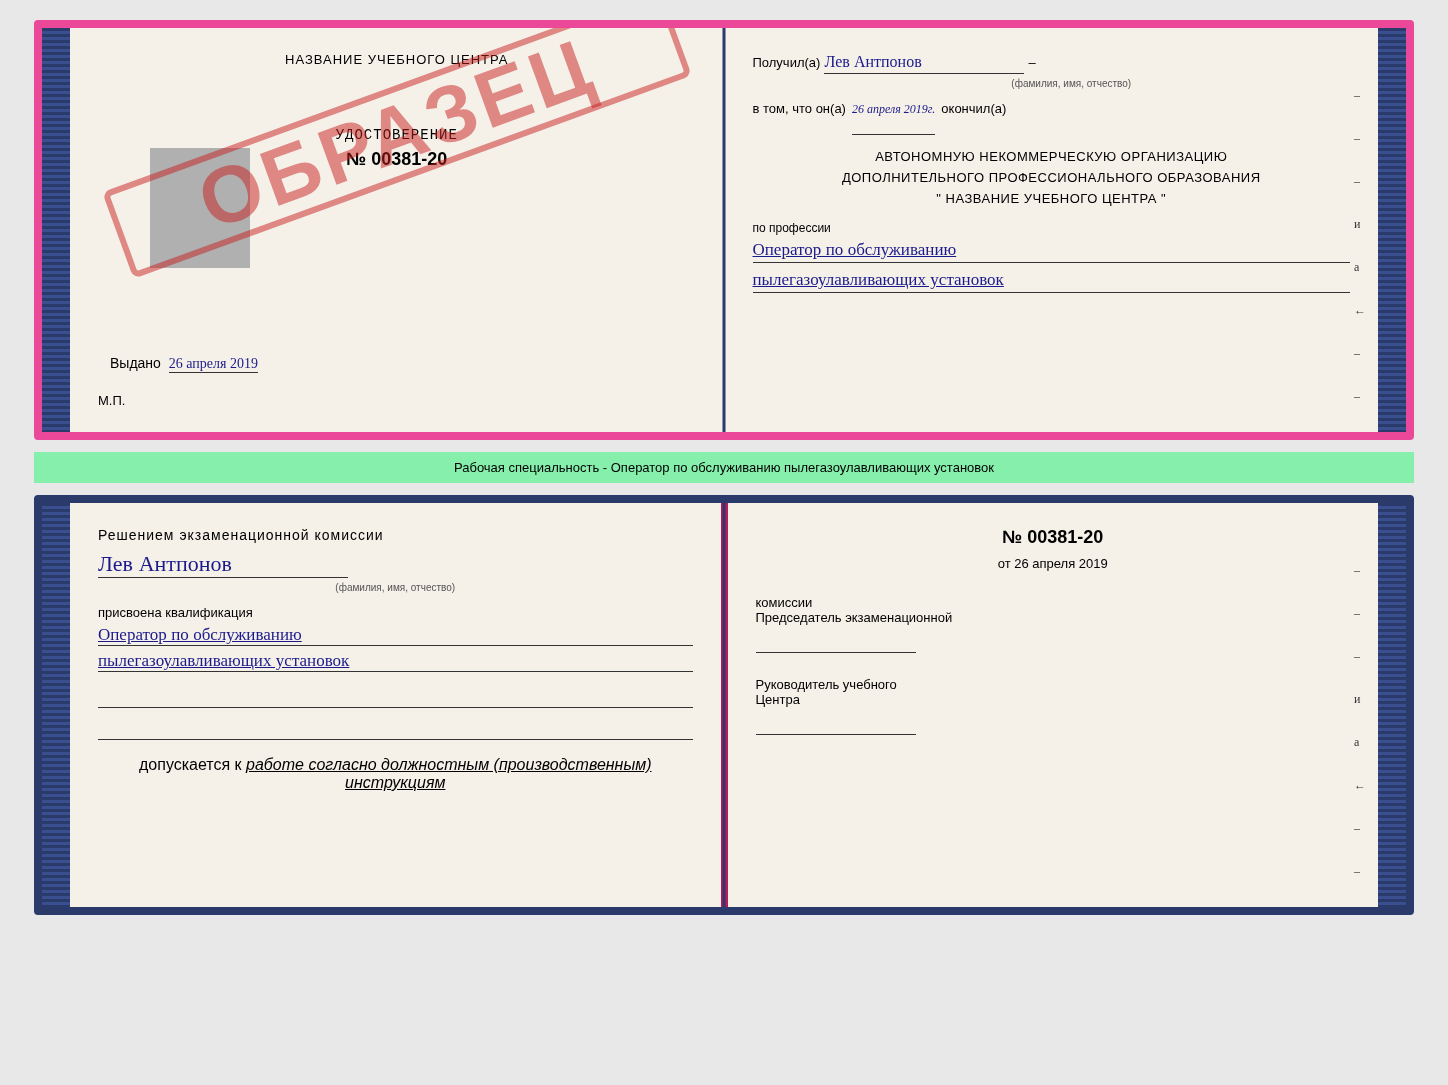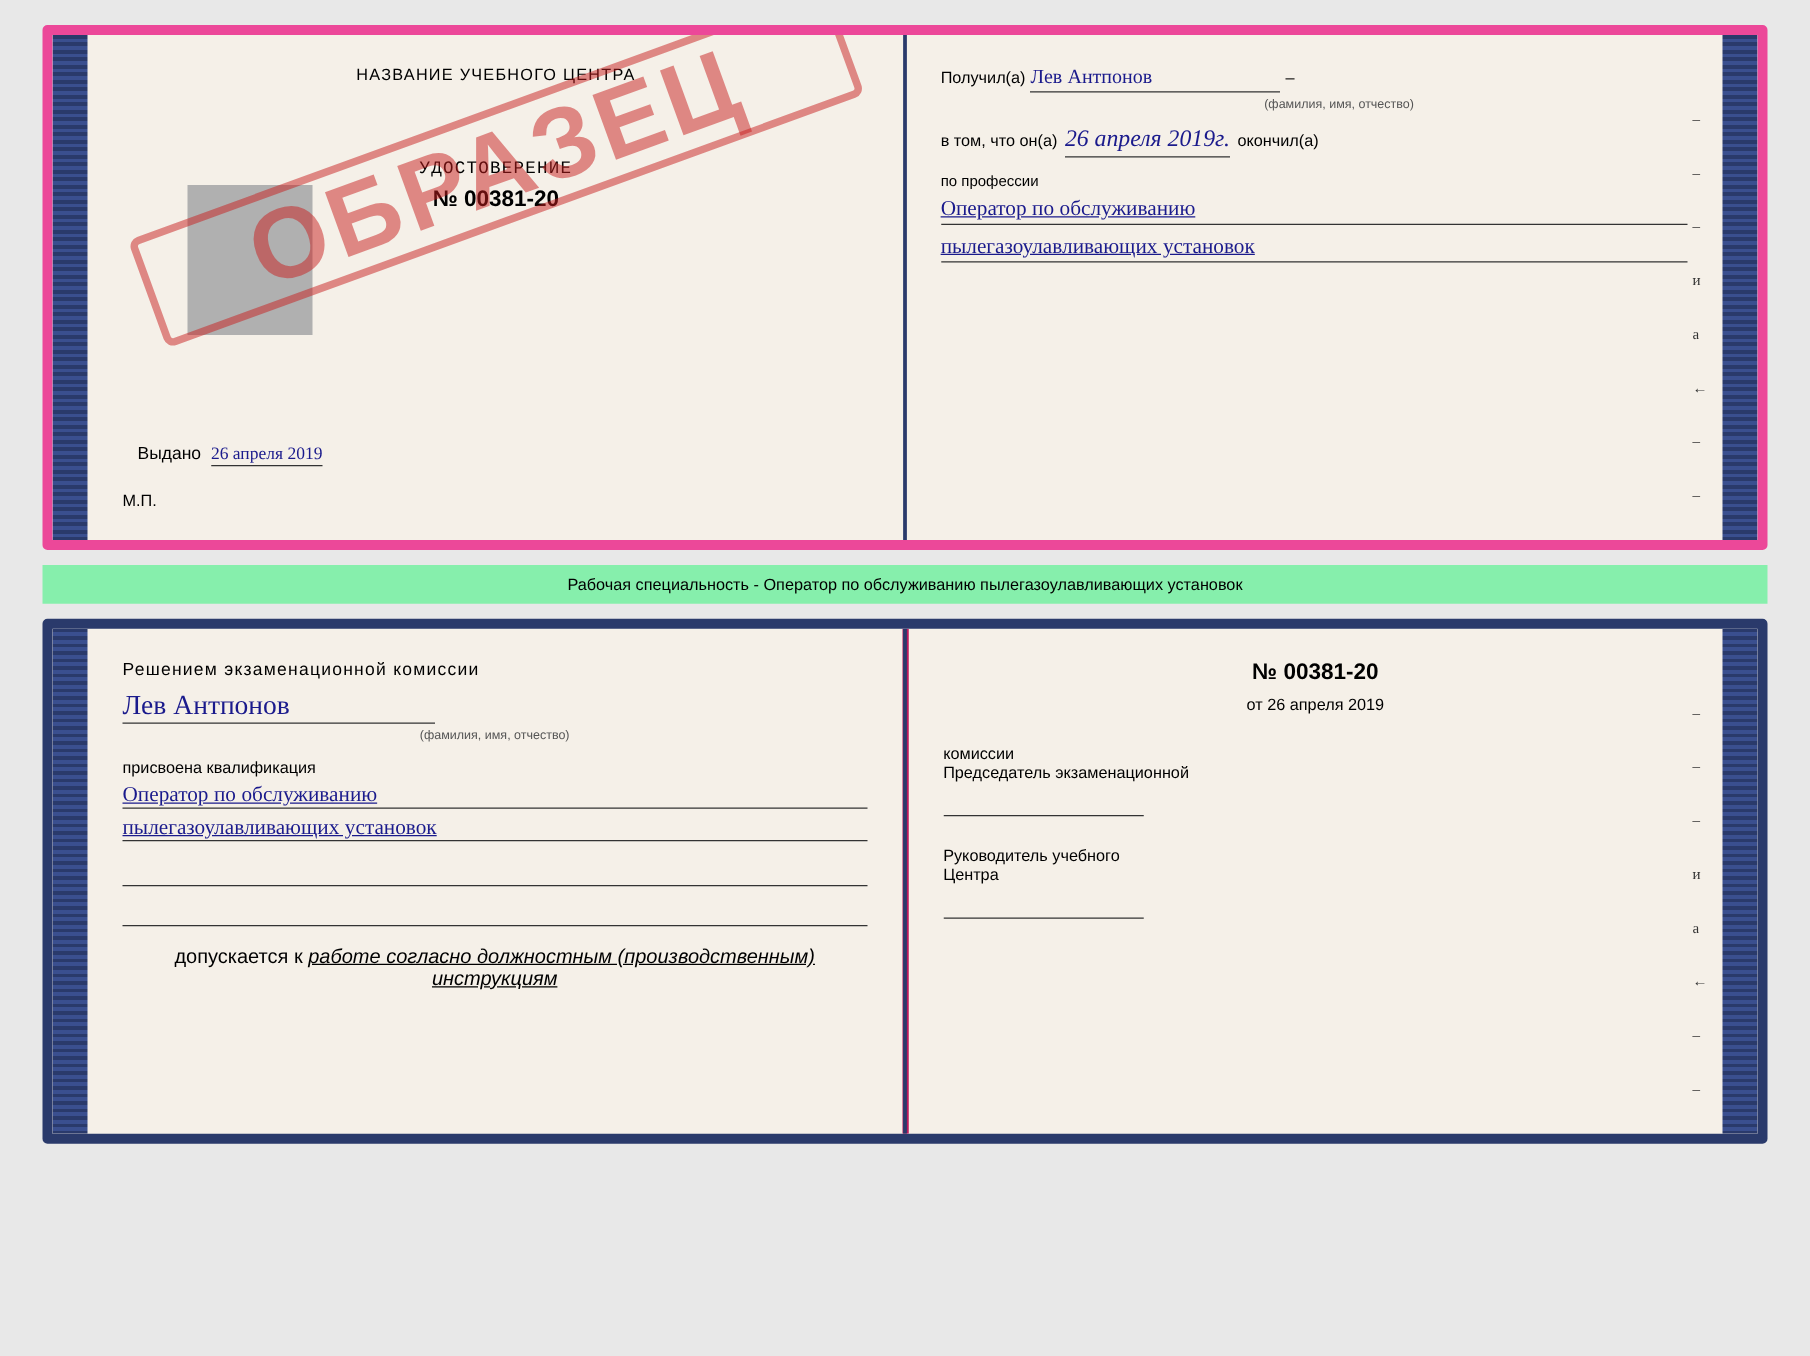--- a/index.html
+++ b/index.html
@@ -183,24 +183,24 @@
       font-size: 13px;
       font-family: Arial, sans-serif;
       margin-bottom: 12px;
       display: flex;
       align-items: baseline;
       gap: 6px;
       flex-wrap: wrap;
     }
 
     .date-underline {
-      font-size: 19px;
+      font-size: 12px;
       font-style: italic;
       border-bottom: 1px solid #333;
-      padding-bottom: 2px;
+      padding-bottom: 17px;
       font-family: 'Segoe Script', cursive;
       color: #1a1a8c;
     }
 
     .org-block {
       text-align: center;
       font-size: 13px;
       font-family: Arial, sans-serif;
       line-height: 1.6;
       margin-bottom: 12px;
@@ -266,21 +266,21 @@
       bottom: 0;
       width: 3px;
       background: #2a3a6b;
       transform: translateX(-50%);
     }
 
     .bottom-left-page {
       flex: 1;
       padding: 24px 28px;
       position: relative;
-      border-right: 5px solid #be185d;
+      border-right: 7px solid #be185d;
     }
 
     .bottom-right-page {
       flex: 1;
       padding: 24px 28px;
       position: relative;
     }
 
     .resheniem-line {
       font-size: 14px;
@@ -430,20 +430,29 @@
         <span class="poluchil-dash"> –</span>
       </div>
       <div class="fio-label">(фамилия, имя, отчество)</div>
 
       <div class="vtom-line">
         <span>в том, что он(а)</span>
         <span class="date-underline">26 апреля 2019г.</span>
         <span>окончил(а)</span>
       </div>
 
+      <div class="org-block">
+        <div>АВТОНОМНУЮ НЕКОММЕРЧЕСКУЮ ОРГАНИЗАЦИЮ</div>
+        <div>ДОПОЛНИТЕЛЬНОГО ПРОФЕССИОНАЛЬНОГО ОБРАЗОВАНИЯ</div>
+        <div>
+          <span>"</span>
+          <span>НАЗВАНИЕ УЧЕБНОГО ЦЕНТРА</span>
+          <span>"</span>
+        </div>
+      </div>
 
       <div class="po-professii">по профессии</div>
       <div class="profession-line">Оператор по обслуживанию</div>
       <div class="profession-line">пылегазоулавливающих установок</div>
     </div>
 
     <div class="binding-right"></div>
   </div>
 
   <div class="middle-label">Рабочая специальность - Оператор по обслуживанию пылегазоулавливающих установок</div>

